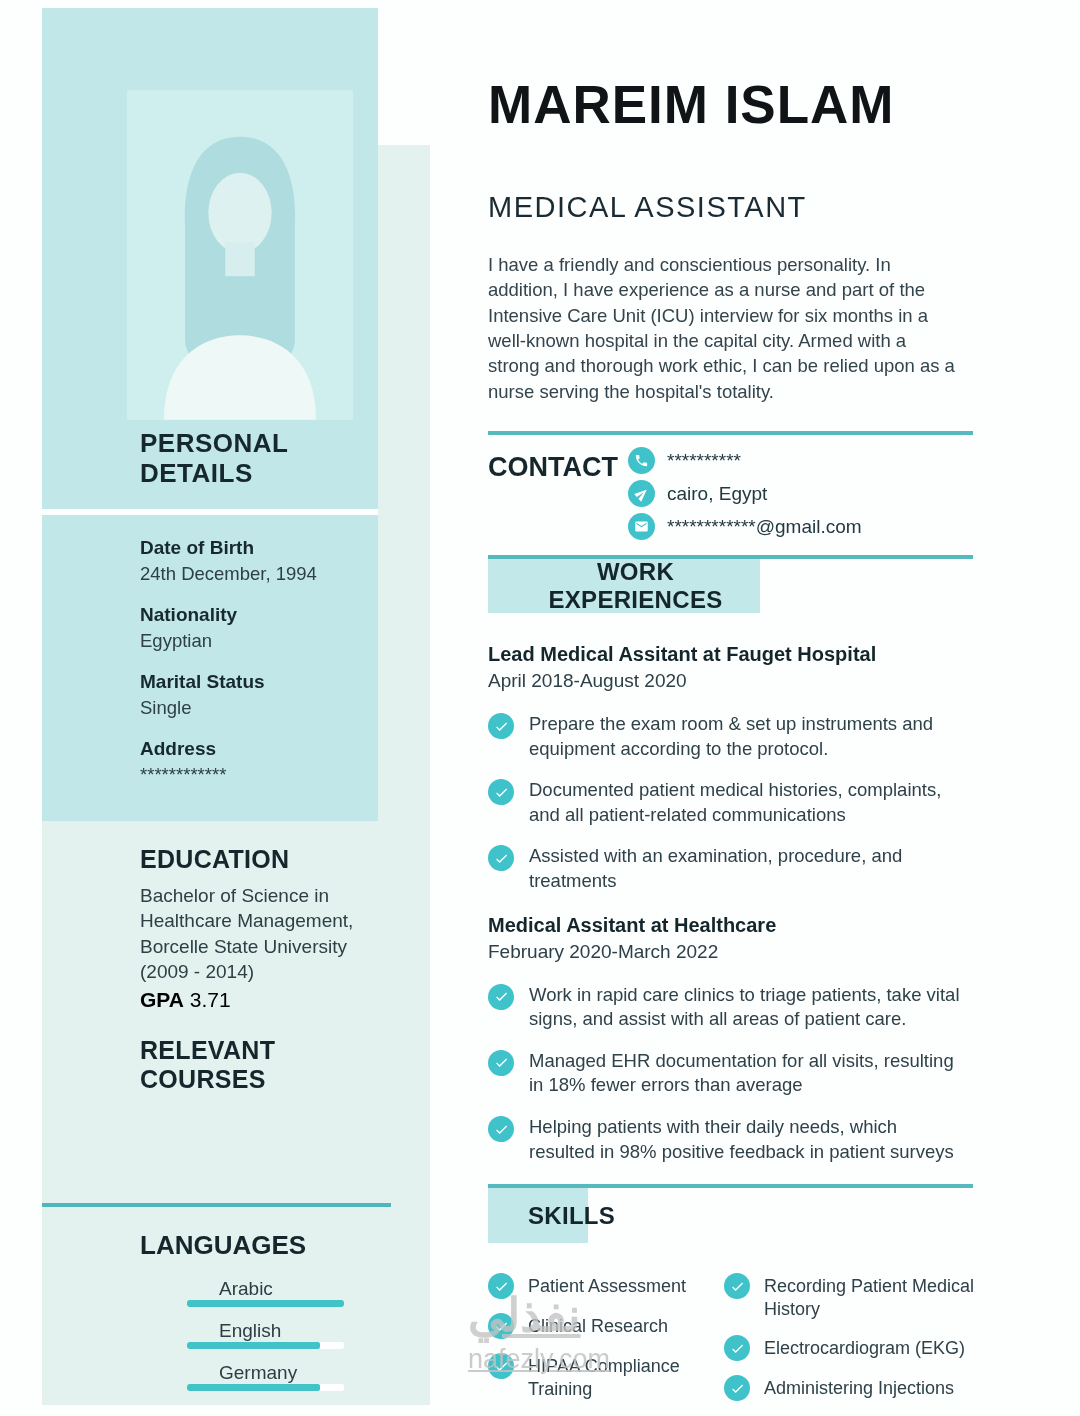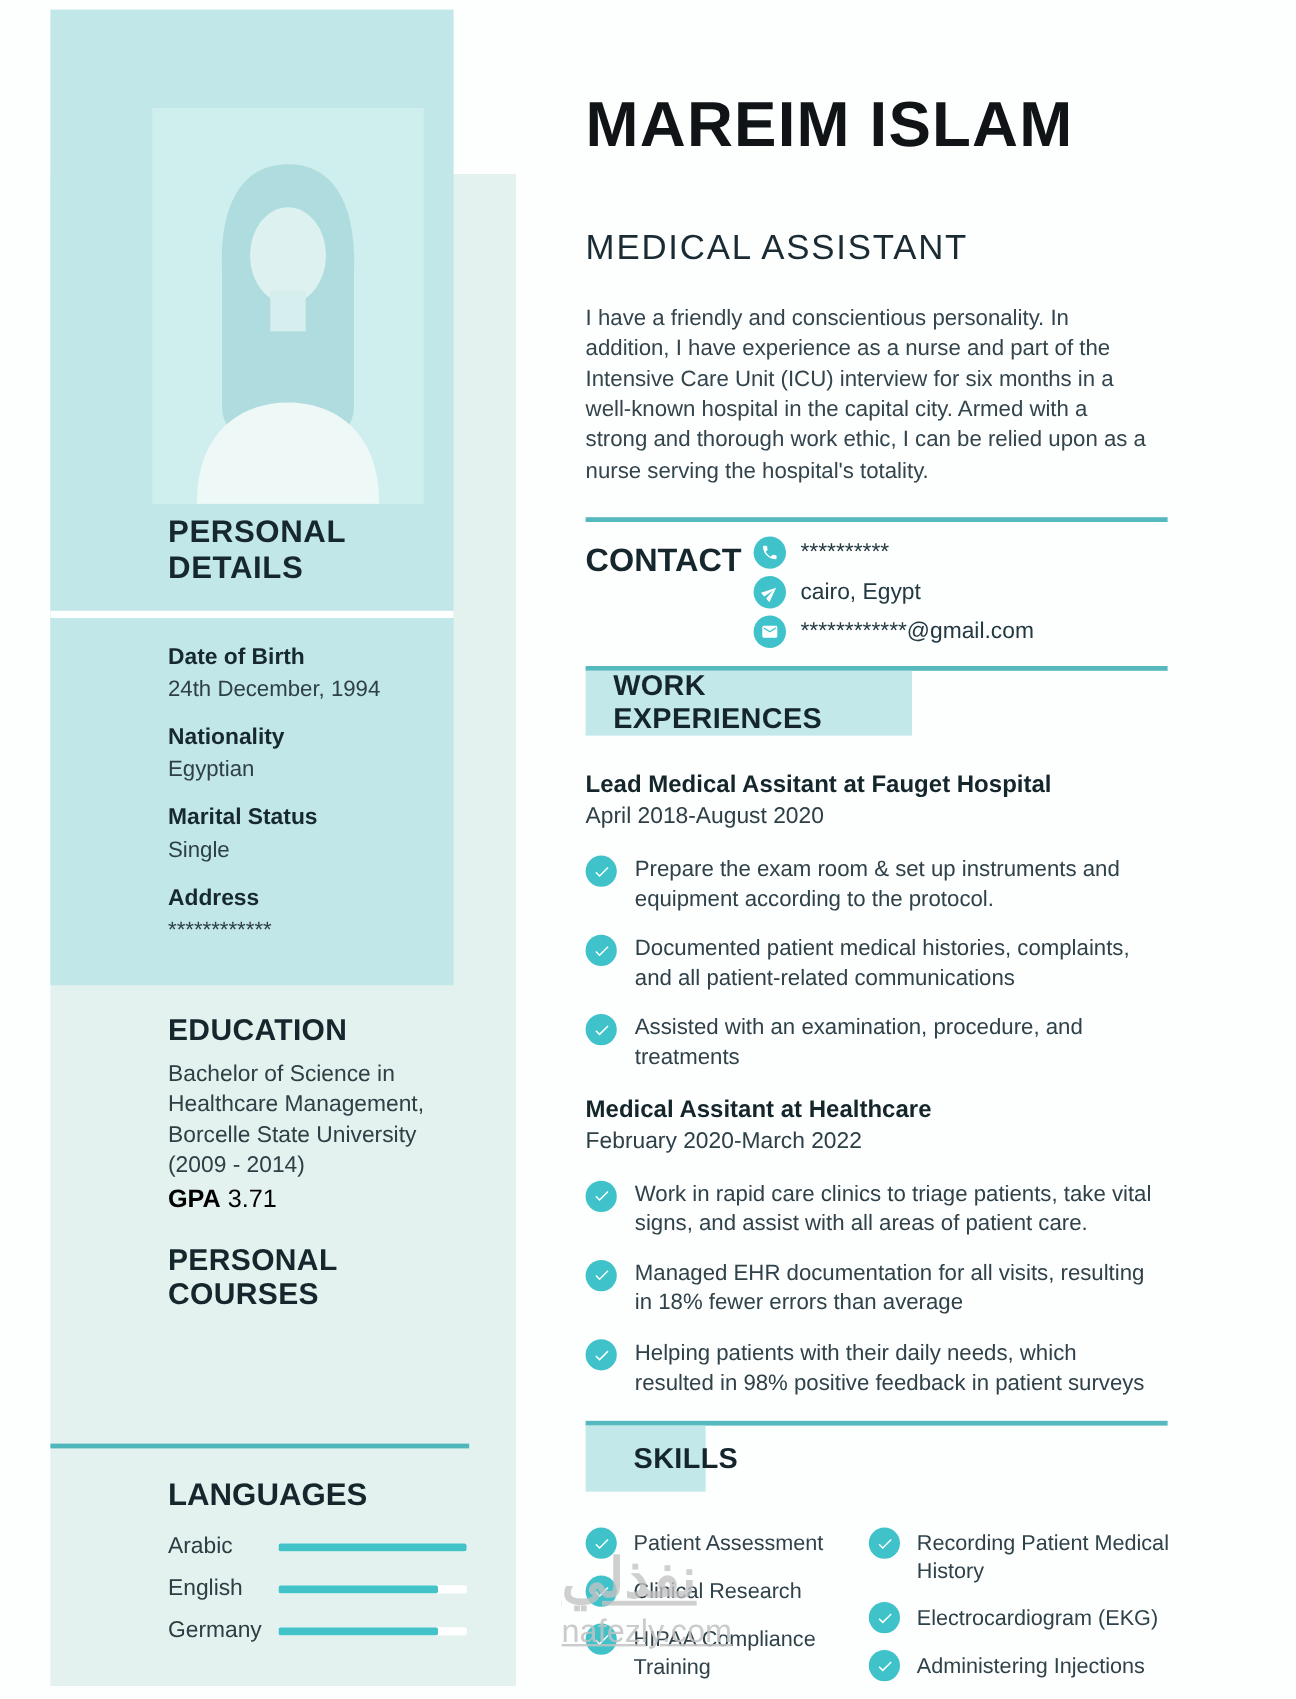--- a/index.html
+++ b/index.html
@@ -25,21 +25,21 @@
   .edu-block { position:absolute; left:140px; top:845px; width:250px; color:#2e4046; }
   .blk-heading { font-size:25px; font-weight:700; letter-spacing:.3px; color:#15272d; margin-bottom:9px; }
   .blk-text { font-size:19px; line-height:1.33; }
   .gpa-row { margin-top:4px; font-size:21px; color:#000000; }
   .gpa-row .b { font-weight:700; }
   .courses-heading { margin-top:24px; }
 
   .lang-line { position:absolute; left:42px; top:1203px; width:349px; height:4px; background:#4fb6bc; }
   .lang-block { position:absolute; left:140px; top:1230px; width:250px; }
   .lang-heading { font-size:26px; font-weight:700; color:#15272d; margin-bottom:17px; }
-  .lang-row { display:flex; align-items:center; margin-bottom:13px; }
+  .lang-row { display:flex; align-items:center; margin-bottom:13px;flex-direction:column; }
   .lang-name { width:92px; font-size:19px; color:#2c3e44; }
   .lang-bar { width:157px; height:7px; background:#ffffff; border-radius:2px; overflow:hidden; }
   .lang-fill { height:100%; background:#42c3c8; border-radius:2px; }
 
   
   .main { position:absolute; left:488px; top:0; width:492px; }
   .name { margin-top:74px; font-size:53px; font-weight:800; letter-spacing:1px; color:#101417; }
   .job-title-main { margin-top:56px; font-size:29px; font-weight:400; letter-spacing:1.5px; color:#1b2b33; }
   .summary { margin-top:28px; width:472px; font-size:18.5px; line-height:1.37; color:#33444c; }
   .tline { height:4px; background:#55b9be; width:485px; }
@@ -48,21 +48,21 @@
   .tline-3 { margin-top:20px; }
 
   .contact { display:flex; margin-top:12px; }
   .contact-heading { width:140px; font-size:27px; font-weight:700; color:#15272d; padding-top:5px; }
   .contact-list { display:flex; flex-direction:column; gap:6px; }
   .contact-row { display:flex; align-items:center; gap:12px; }
   .contact-value { font-size:19px; color:#233942; }
 
   .head-box { background:#c3e8e9; height:54px; display:flex; align-items:center; padding-left:23px; }
   .head-box span { font-size:24px; font-weight:700; letter-spacing:.3px; color:#14262c; }
-  .work-box { width:272px; }
+  .work-box { width:272px;text-align:center; }
   .skills-box { width:100px; height:55px;padding-left:40px; }
 
   .job { margin-top:30px; }
   .job2 { margin-top:20px; }
   .job-title { font-size:20px; font-weight:700; color:#14262c; }
   .job-period { font-size:19px; color:#2e4047; margin-top:4px; }
   .bullets { margin-top:20px; }
   .bullet { display:flex; gap:15px; margin-bottom:17px; align-items:flex-start; }
   .bullet-text { width:438px; font-size:18.5px; line-height:1.33; color:#2f4149; }
 
@@ -125,21 +125,21 @@
     </div>
   </div>
 
   <div class="edu-block">
     <div class="blk-heading">EDUCATION</div>
     <div class="blk-text">Bachelor of Science in Healthcare Management, Borcelle State University (2009 - 2014)</div>
     <div class="gpa-row">
       <span class="b">GPA</span>
       <span>3.71</span>
     </div>
-    <div class="blk-heading courses-heading">PERSONAL COURSES</div>
+    <div class="blk-heading courses-heading">RELEVANT COURSES</div>
   </div>
 
   <div class="lang-line"></div>
   <div class="lang-block">
     <div class="lang-heading">LANGUAGES</div>
     <div class="lang-row">
       <div class="lang-name">Arabic</div>
       <div class="lang-bar">
         <div class="lang-fill" style="width: 100%;"></div>
       </div>

